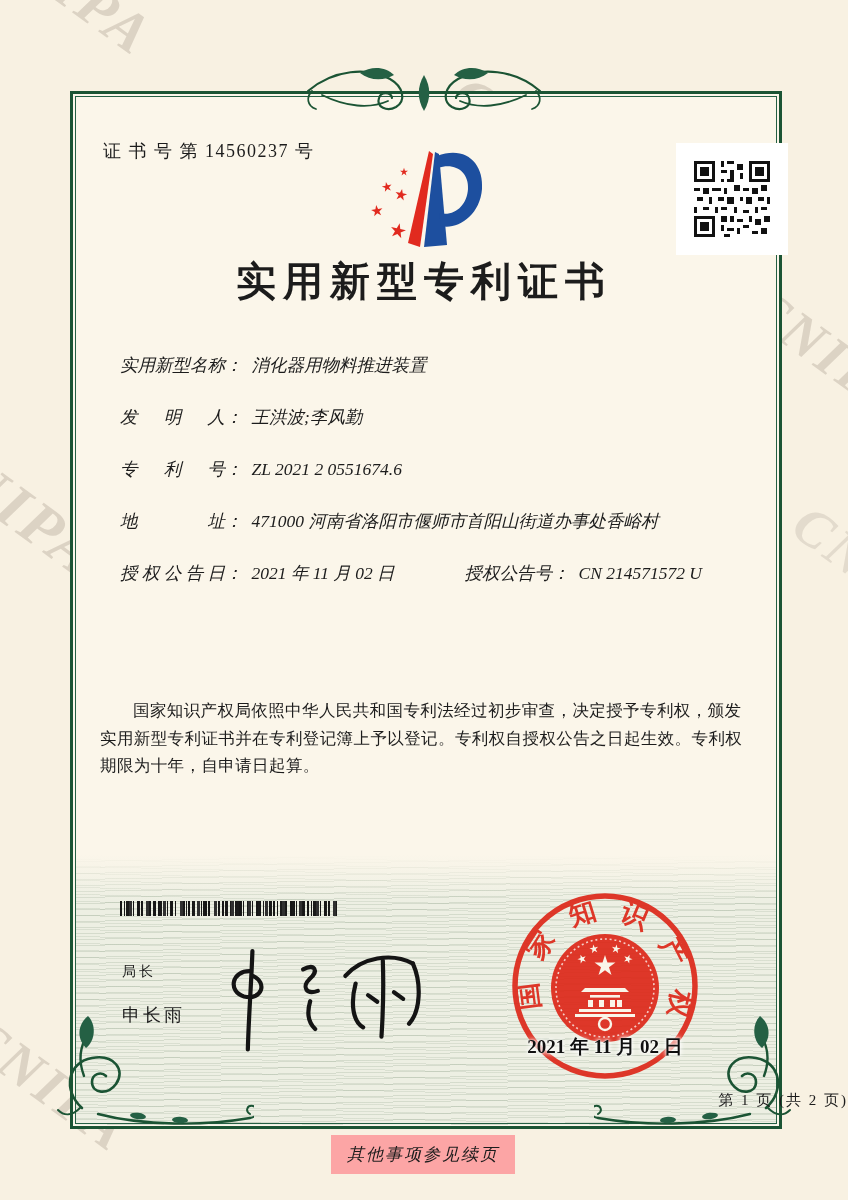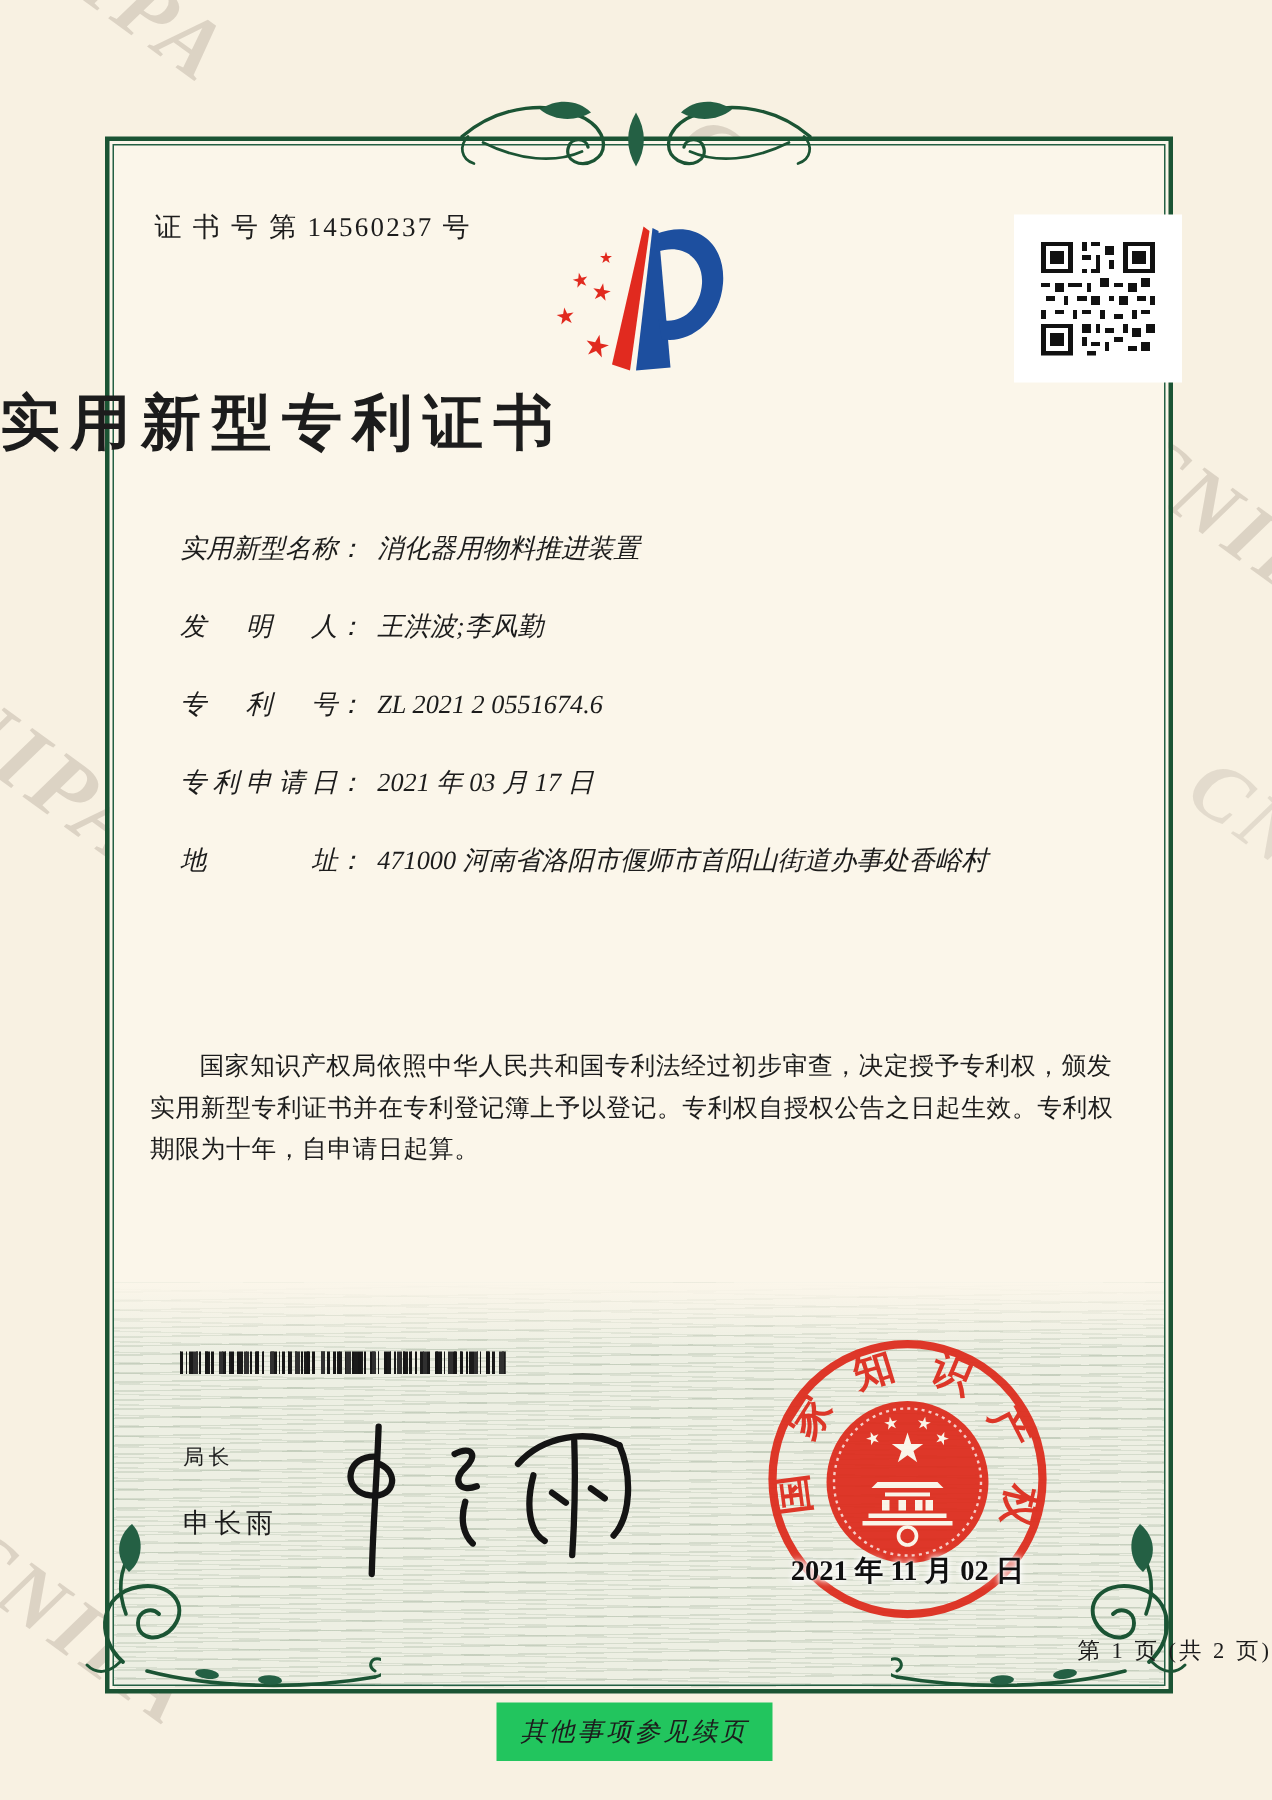--- a/index.html
+++ b/index.html
@@ -25,21 +25,21 @@
      background-color:#edefe3;
      background-image:
        linear-gradient(#fbf6ea, rgba(251,246,234,0) 45px),
        repeating-linear-gradient(179deg, rgba(140,160,135,0.25) 0 1px, rgba(0,0,0,0) 1px 6px),
        repeating-linear-gradient(181.4deg, rgba(140,160,135,0.2) 0 1px, rgba(0,0,0,0) 1px 7px);}
   
   .cert-no{left:103px;top:139px;font-size:18px;letter-spacing:1.5px;}
   .logo{left:356px;top:134px;}
   .qr-box{left:676px;top:143px;width:112px;height:112px;background:#fff;
           display:flex;align-items:center;justify-content:center;}
-  .title{left:0;top:254px;width:100%;font-size:40px;font-weight:bold;
+  .title{left:0;top:254px;width:100%;text-align:center;font-size:40px;font-weight:bold;
          letter-spacing:7px;}
   
   .fields{left:120px;top:354px;width:600px;font-size:17.5px;font-style:italic;}
   .field-row{height:23px;line-height:23px;margin-bottom:29px;white-space:nowrap;}
   .flabel{display:inline-block;width:105px;text-align:justify;text-align-last:justify;
           text-justify:inter-character;vertical-align:top;}
   .fcolon{margin-right:9px;}
   .gvalue{display:inline-block;min-width:213px;}
   
   .body-text{left:100px;top:697px;width:650px;font-size:16.5px;line-height:27.5px;
@@ -53,21 +53,21 @@
   
   .sig-title{left:122px;top:963px;font-size:14px;letter-spacing:3px;font-family:Liberation Sans, sans-serif;}
   .sig-name{left:122px;top:1003px;font-size:18px;letter-spacing:3px;font-family:Liberation Serif, serif;}
   .sig-script{left:218px;top:938px;}
   
   .seal{left:505px;top:886px;width:200px;height:200px;opacity:0.93;}
   .seal-date{left:505px;top:1034px;width:200px;text-align:center;font-size:19px;font-weight:bold;
              color:#101010;text-shadow:0 0 2px #fff,0 0 4px #fff,0 0 6px #fff;white-space:nowrap;}
   
   .page-no{left:0;top:1091px;width:100%;text-align:right;font-size:15px;letter-spacing:2px;}
-  .note-box{left:331px;top:1135px;background:#22c55e;padding:8px 16px;font-size:17px;
+  .note-box{left:331px;top:1135px;background:#fca5a5;padding:8px 16px;font-size:17px;
             font-style:italic;letter-spacing:2px;}
   .green-stroke{stroke:#1b5434;fill:none;stroke-linecap:round;}
   .green-fill{fill:#246044;stroke:none;}
 </style>
 </head>
 <body>
 
 <div class="wm wm1">CNIPA</div>
 <div class="wm wm2">CNIPA</div>
 <div class="wm wm3">CNIPA</div>
@@ -146,24 +146,24 @@
   <div class="field-row">
     <span class="flabel">实用新型名称</span><span class="fcolon">：</span><span>消化器用物料推进装置</span>
   </div>
   <div class="field-row">
     <span class="flabel">发明人</span><span class="fcolon">：</span><span>王洪波;李风勤</span>
   </div>
   <div class="field-row">
     <span class="flabel">专利号</span><span class="fcolon">：</span><span>ZL 2021 2 0551674.6</span>
   </div>
   <div class="field-row">
-    <span class="flabel">专利申请日</span><span class="fcolon">：</span><span>2021 年 03 月 17 日</span>
-  </div>
-  <div class="field-row">
     <span class="flabel">地址</span><span class="fcolon">：</span><span>471000  河南省洛阳市偃师市首阳山街道办事处香峪村</span>
+  </div>
+  <div class="field-row">
+    <span class="flabel">授权公告日</span><span class="fcolon">：</span><span class="gvalue">2021 年 11 月 02 日</span><span>授权公告号</span><span class="fcolon">：</span><span>CN 214571572 U</span>
   </div>
 </div>
 
 <div class="abs body-text">
   <p>国家知识产权局依照中华人民共和国专利法经过初步审查，决定授予专利权，颁发实用新型专利证书并在专利登记簿上予以登记。专利权自授权公告之日起生效。专利权期限为十年，自申请日起算。</p>
 </div>
 
 <div class="abs barcode"></div>
 
 <div class="abs sig-title">局长</div>

